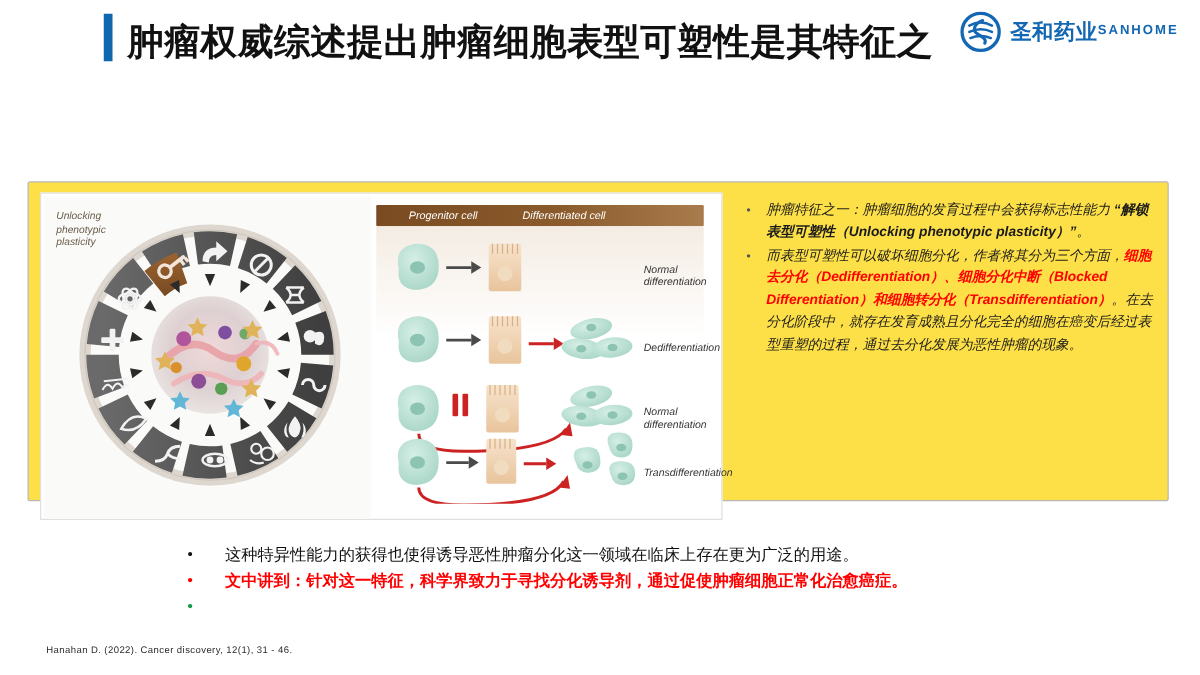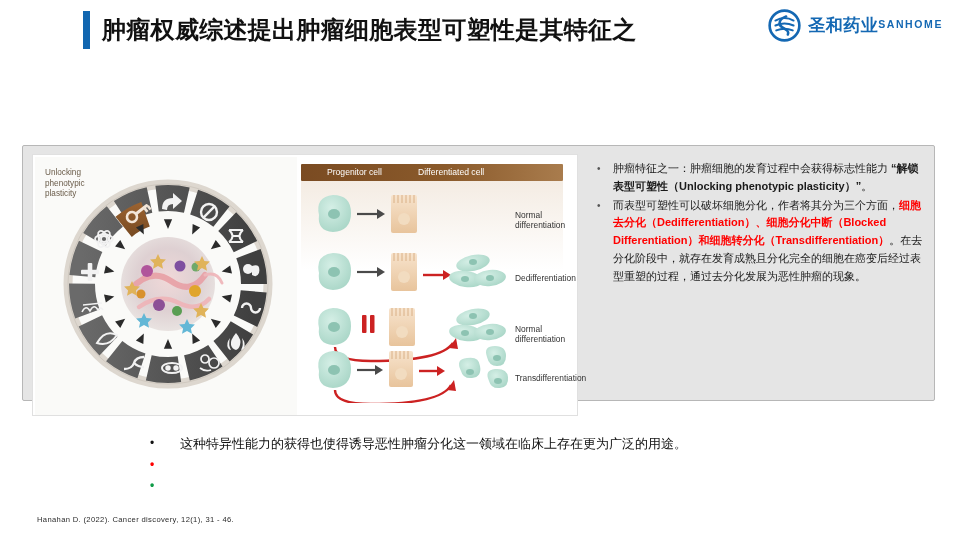--- a/index.html
+++ b/index.html
@@ -15,21 +15,21 @@
   .header {
     position: absolute; left: 0; top: 0; width: 960px; height: 62px;
     background: #ffffff;
   }
   .header-accent {
     position: absolute; left: 83px; top: 11px;
     width: 7px; height: 38px; background: #1166b0;
   }
   .header-title {
     position: absolute; left: 102px; top: 14px;
-    font-size: 24px; font-weight: bold; color: #111; letter-spacing: .3px;
+    font-size: 29px; font-weight: bold; color: #111; letter-spacing: .3px;
     white-space: nowrap;
     font-family: Liberation Mono, monospace;
   }
   .logo {
     position: absolute; right: 17px; top: 9px;
     display: flex; align-items: center; gap: 7px;
   }
   .logo-mark { width: 33px; height: 33px; display: block; }
   .logo-text { display: flex; flex-direction: row; line-height: 1; }
   .logo-cn {
@@ -50,23 +50,24 @@
     position: absolute; left: 34px; top: 14px; width: 895px;
     font-size: 16.5px; font-weight: bold; color: #0d0d0d;
     line-height: 25px; letter-spacing: .2px;
   }
   .subtitle-text .red { color: #e8110f; }
 
   
   .panel {
     position: absolute; left: 22px; top: 145px;
     width: 913px; height: 256px;
-    background: #e5e5e5;
+    background: #fde047;
     border: 1px solid #b7b7b7;
     border-radius: 2px;
+    font-style: italic;
   }
   .figure-card {
     position: absolute; left: 9px; top: 8px;
     width: 546px; height: 262px;
     background: #ffffff;
     border: 1px solid #e0e0e0;
   }
 
   
   .wheel-wrap {
@@ -506,20 +507,21 @@
     </div>
   </div>
 
   <div class="bottom-list">
     <div class="bl-row">
       <div class="bl-bullet c-dark">•</div>
       <div class="bl-text c-dark">这种特异性能力的获得也使得诱导恶性肿瘤分化这一领域在临床上存在更为广泛的用途。</div>
     </div>
     <div class="bl-row">
       <div class="bl-bullet c-red">•</div>
+      <div class="bl-text c-red">文中讲到：针对这一特征，科学界致力于寻找分化诱导剂，通过促使肿瘤细胞正常化治愈癌症。</div>
     </div>
     <div class="bl-row">
       <div class="bl-bullet c-green">•</div>
     </div>
   </div>
 
   <div class="footer">Hanahan D. (2022). Cancer discovery, 12(1), 31 - 46.</div>
 
 </div>
 

